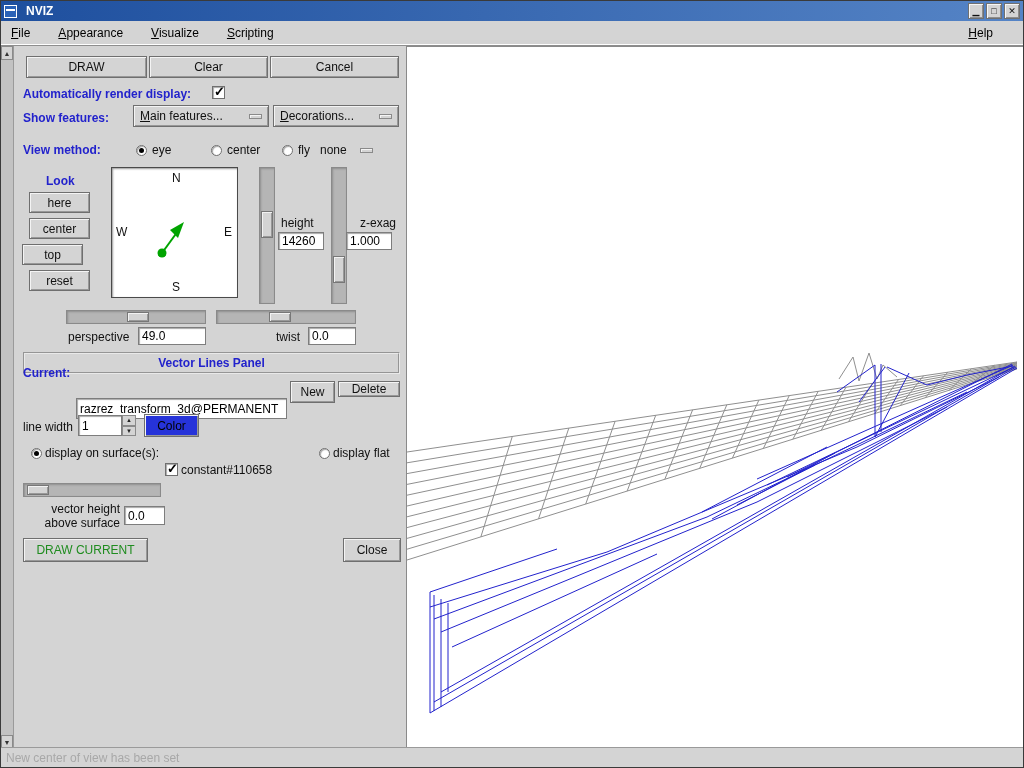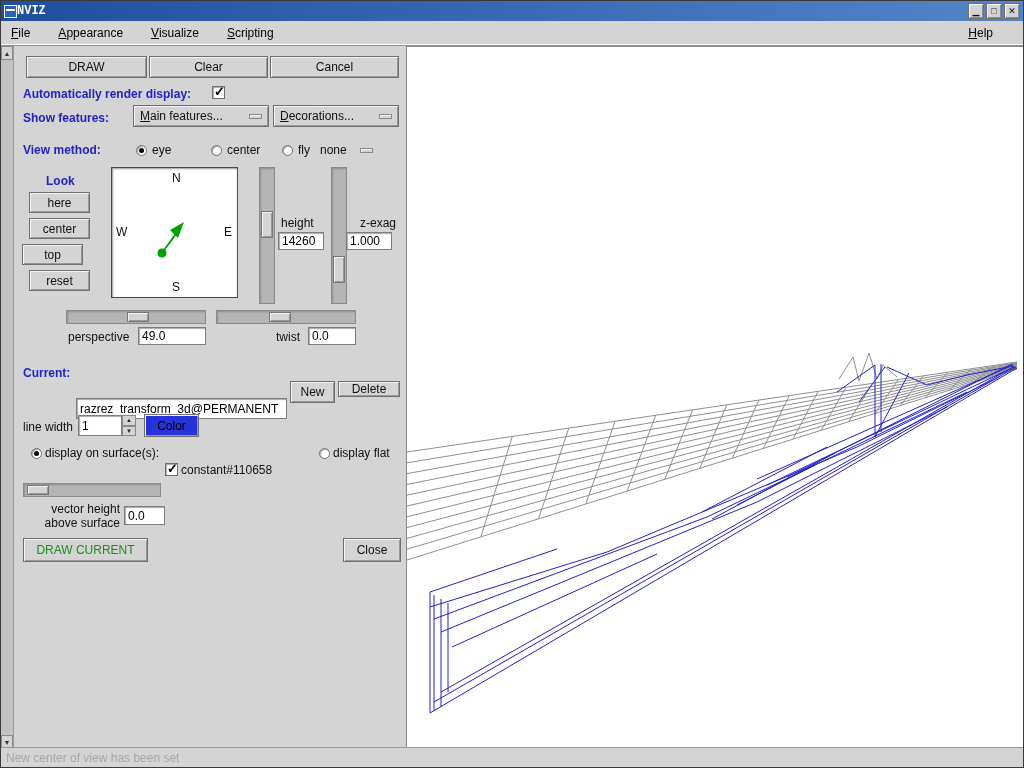--- a/index.html
+++ b/index.html
@@ -6,21 +6,21 @@
   .window{position:relative;width:1024px;height:768px;background:#d4d4d4;
     font-family:"Liberation Sans",sans-serif;font-size:12px;overflow:hidden;
     border:1px solid #3a3a3a;box-sizing:border-box;}
   
   .titlebar{position:absolute;left:0;top:0;right:0;height:20px;
     background:linear-gradient(to right,var(--titlebar_from),var(--titlebar_to));
     display:flex;align-items:center;padding:0 3px;box-sizing:border-box;}
   .title-icon{width:13px;height:13px;background:#2a62b8;border:1px solid #fff;
     box-sizing:border-box;position:relative;}
   .title-icon::after{content:"";position:absolute;left:1px;right:1px;top:3px;height:2px;background:#fff;}
-  .title-text{color:#fff;font-weight:bold;margin-left:0;flex:1;font-family:Liberation Mono, monospace;}
+  .title-text{color:#fff;font-weight:bold;margin-left:9px;flex:1;}
   .tbtn{width:16px;height:16px;background:#d4d4d4;border:1px solid #707070;
     box-shadow:inset 1px 1px 0 #f6f6f6,inset -1px -1px 0 #8d8d8d;margin-left:2px;
     display:flex;align-items:center;justify-content:center;font-size:9px;color:#111;box-sizing:border-box;}
   
   .menubar{position:absolute;left:0;top:20px;right:0;height:25px;background:#d4d4d4;
     border-bottom:1px solid #8e8e8e;box-shadow:0 -1px 0 #fff inset;
     display:flex;align-items:center;padding:0 6px;box-sizing:border-box;}
   .menu-item{padding:3px 10px 3px 4px;margin-right:14px;}
   .menu-spacer{flex:1;}
   
@@ -169,20 +169,23 @@
         <div class="hhandle" style="left:60px;"></div>
       </div>
       <div class="hslider" style="left:202px;top:264px;width:140px;">
         <div class="hhandle" style="left:52px;"></div>
       </div>
       <span class="lbl" style="left:54px;top:284px;">perspective</span>
       <div class="entry" style="left:124px;top:281px;width:68px;height:18px;">49.0</div>
       <span class="lbl" style="left:262px;top:284px;">twist</span>
       <div class="entry" style="left:294px;top:281px;width:48px;height:18px;">0.0</div>
 
+      <div class="frame" style="left:9px;top:306px;width:377px;height:22px;">
+        <span class="bluelabel" style="position:static;">Vector Lines Panel</span>
+      </div>
 
       <span class="bluelabel" style="left:9px;top:320px;">Current:</span>
       <div class="entry" style="left:62px;top:352px;width:211px;height:21px;text-align:center;">razrez_transform_3d@PERMANENT</div>
       <div class="btn" style="left:276px;top:335px;width:45px;height:22px;">New</div>
       <div class="btn" style="left:324px;top:335px;width:62px;height:16px;">Delete</div>
 
       <span class="lbl" style="left:9px;top:374px;">line width</span>
       <div class="spin-entry" style="left:64px;top:369px;width:44px;height:21px;">1</div>
       <div class="spin-btns" style="left:108px;top:369px;height:21px;">
         <span class="spin-b">▲</span>

